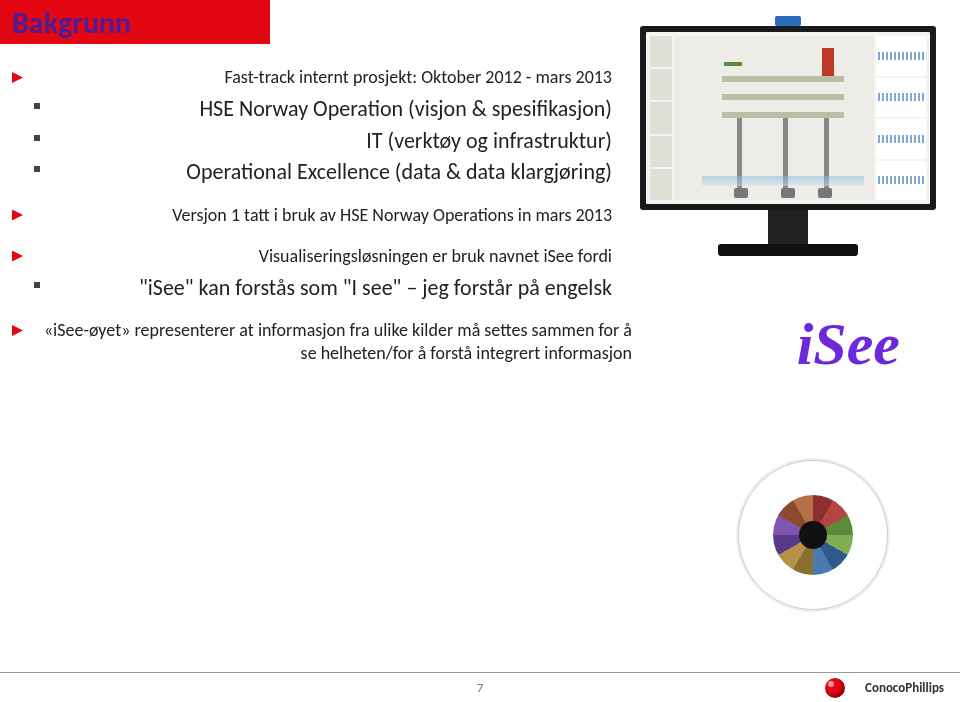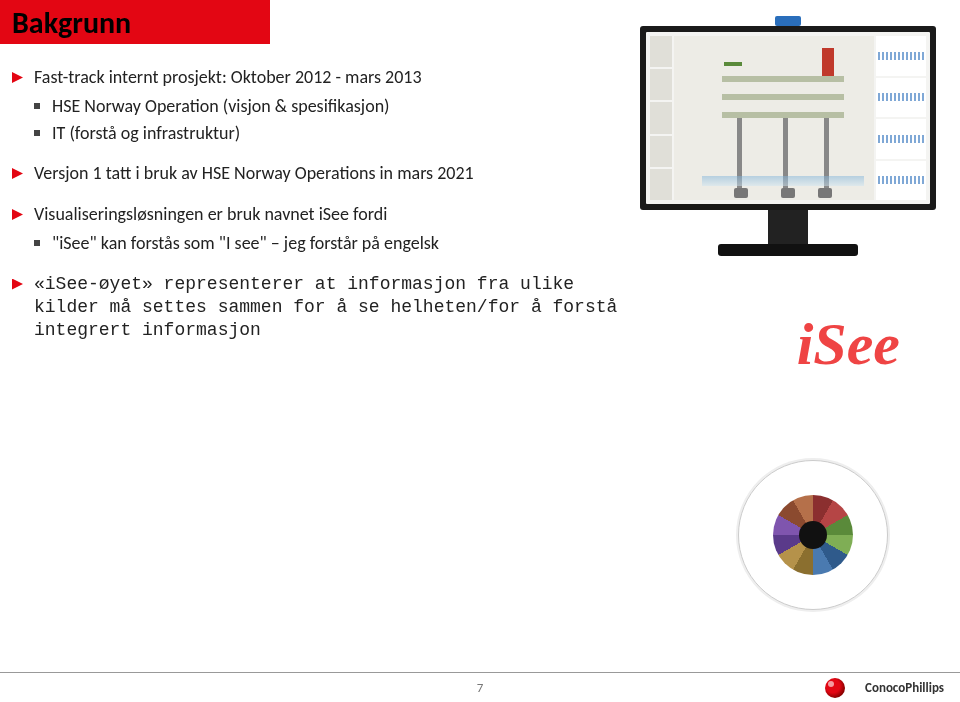--- a/index.html
+++ b/index.html
@@ -14,35 +14,35 @@
   }
   .accent-bar {
     background: #e30613;
     height: 44px;
     width: 270px;
   }
   .slide-title {
     position: absolute;
     top: 4px;
     left: 12px;
-    color: #000000;
+    color: #4c1d95;
     font-size: 30px;
     font-weight: 700;
   }
   .content {
     position: absolute;
     top: 66px;
     left: 12px;
     width: 600px;
   }
   .lv1 { list-style: none; padding: 0; }
-  .lv1 > li { position: relative; padding-left: 22px; margin-bottom: 18px; font-size: 18px; line-height: 1.28; }
-  .lv1.wide > li { width: 620px; font-family: Liberation Mono, monospace; }
+  .lv1 > li { position: relative; padding-left: 22px; margin-bottom: 18px; font-size: 18px; line-height: 1.28; text-align: right; }
+  .lv1.wide > li { width: 620px; }
   .lv2 { list-style: none; padding-left: 0; margin-top: 6px; }
-  .lv2 > li { position: relative; padding-left: 18px; margin-bottom: 4px; font-size: 18px; line-height: 1.25; }
+  .lv2 > li { position: relative; padding-left: 18px; margin-bottom: 4px; font-size: 22px; line-height: 1.25; }
   .lv1 > li::before {
     content: "";
     position: absolute;
     left: 0;
     top: 6px;
     width: 11px; height: 11px;
     background: #e30613;
     clip-path: polygon(0 0, 100% 50%, 0 100%);
   }
   .lv2 > li::before, .lv3 > li::before {
@@ -137,21 +137,21 @@
     background: repeating-linear-gradient(90deg, #2a6ebb 0 2px, transparent 2px 4px);
     opacity: 0.6;
   }
   .isee-logo {
     position: absolute;
     right: 60px;
     top: 310px;
     font-family: Georgia, "Times New Roman", serif;
     font-style: italic;
     font-size: 60px;
-    color: #ef4444;
+    color: #6d28d9;
     font-weight: 600;
   }
   .eye {
     position: absolute;
     right: 72px;
     bottom: 92px;
     width: 150px;
     height: 150px;
     border-radius: 50%;
     background: #fff;
@@ -225,24 +225,25 @@
 
 <div class="accent-bar"></div>
 <div class="slide-title">Bakgrunn</div>
 
 <div class="content">
   <ul class="lv1">
     <li>
       <span>Fast-track internt prosjekt: Oktober 2012 - mars 2013</span>
       <ul class="lv2">
         <li><span>HSE Norway Operation (visjon &amp; spesifikasjon)</span></li>
-        <li><span>IT (forstå og infrastruktur)</span></li>
+        <li><span>IT (verktøy og infrastruktur)</span></li>
+        <li><span>Operational Excellence (data &amp; data klargjøring)</span></li>
       </ul>
     </li>
-    <li><span>Versjon 1 tatt i bruk av HSE Norway Operations in mars 2021</span></li>
+    <li><span>Versjon 1 tatt i bruk av HSE Norway Operations in mars 2013</span></li>
     <li>
       <span>Visualiseringsløsningen er bruk navnet iSee fordi</span>
       <ul class="lv2">
         <li><span>"iSee" kan forstås som "I see" – jeg forstår på engelsk</span></li>
       </ul>
     </li>
   </ul>
   <ul class="lv1 wide" style="margin-top:8px;">
     <li><span>«iSee-øyet» representerer at informasjon fra ulike kilder må settes sammen for å se helheten/for å forstå integrert informasjon</span></li>
   </ul>

